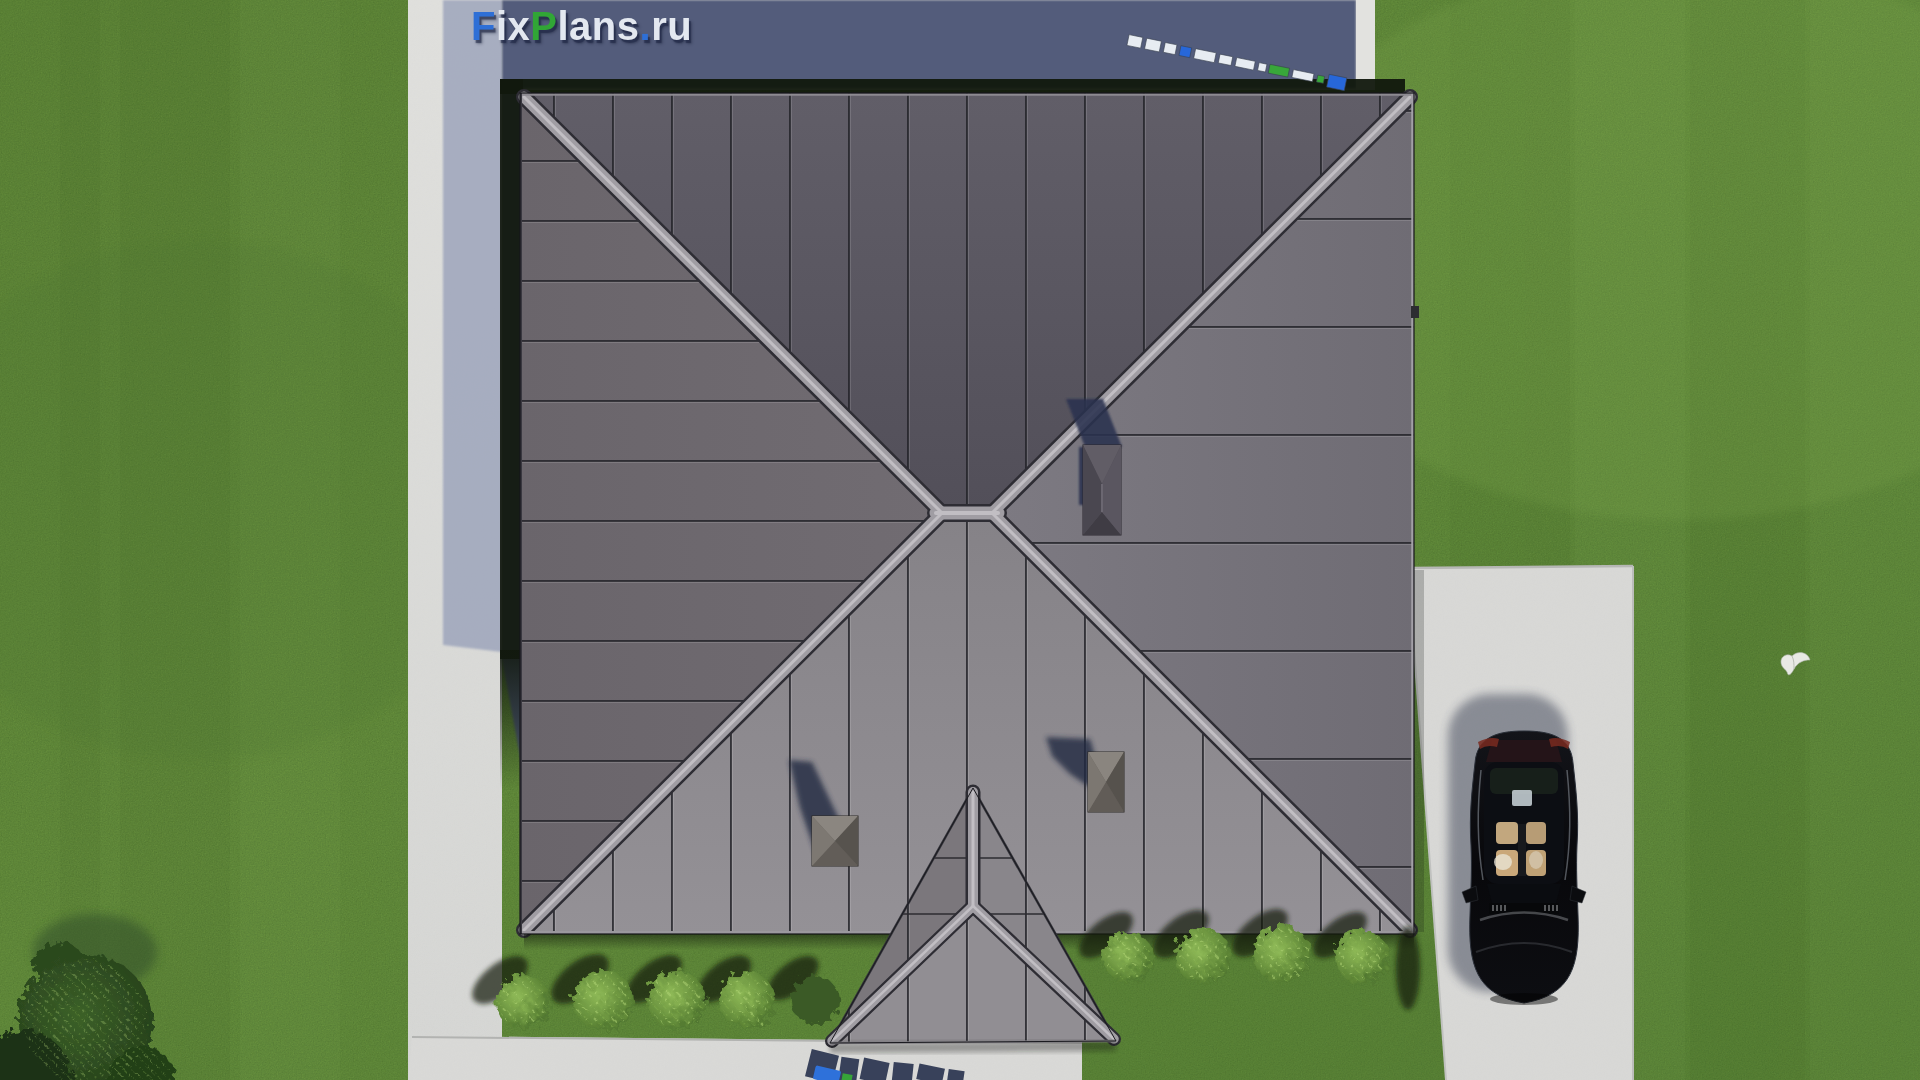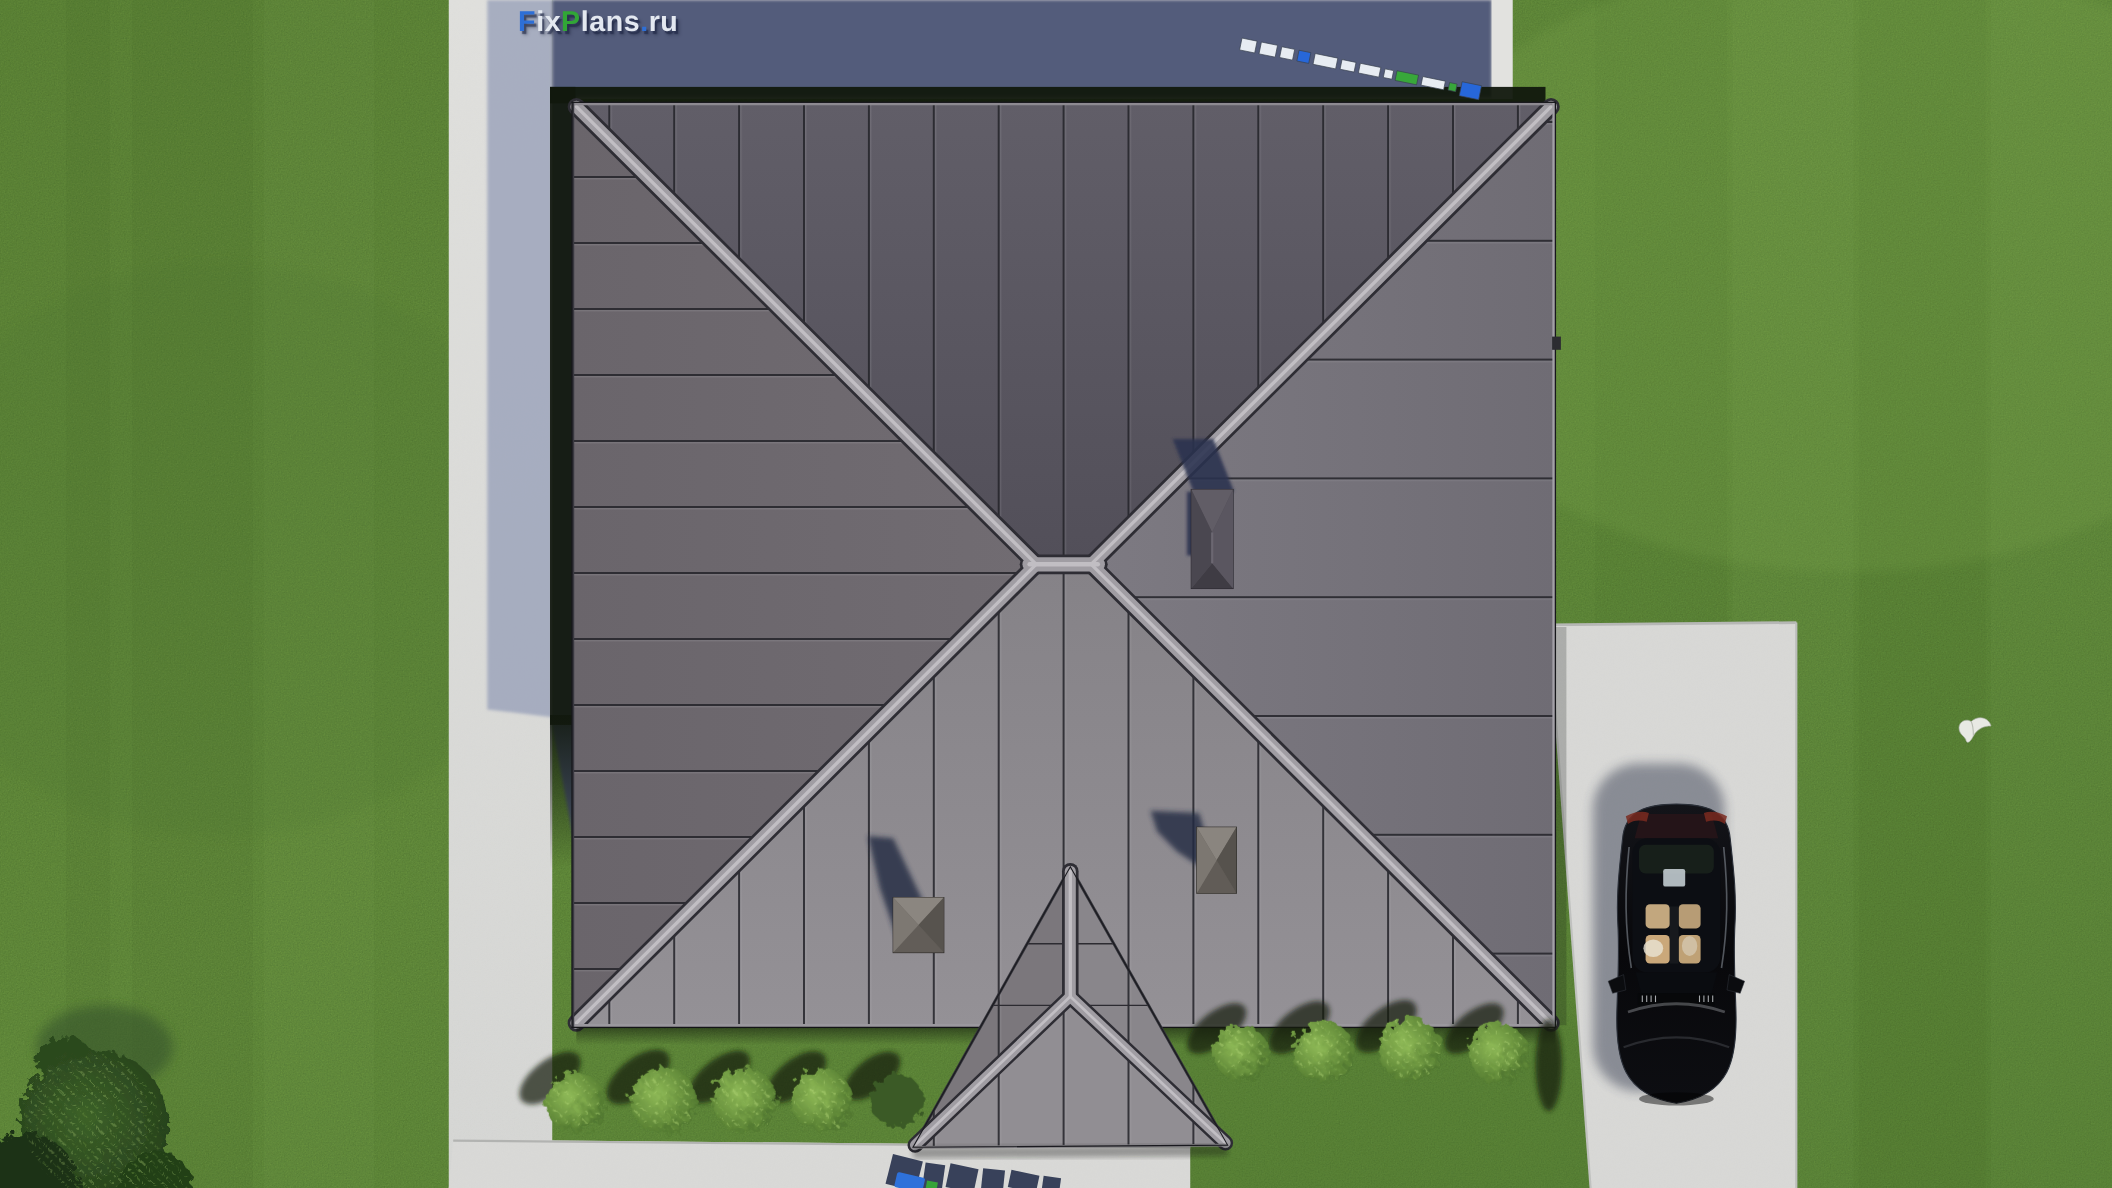--- a/index.html
+++ b/index.html
@@ -1,19 +1,19 @@
 <!DOCTYPE html>
 <html><head>
 <meta charset="utf-8">
 <style>
   html,body{margin:0;padding:0;background:#222;}
   .stage{position:relative;width:1920px;height:1080px;overflow:hidden;
          font-family:"Liberation Sans",sans-serif;}
   .stage svg{position:absolute;left:0;top:0;}
-  .logo{position:absolute;left:471px;top:4px;font-weight:800;font-size:26px;
+  .logo{position:absolute;left:471px;top:4px;font-weight:800;font-size:40px;
         letter-spacing:.5px;white-space:nowrap;
         text-shadow:2px 3px 1px rgba(28,36,66,.62), 3px 4px 3px rgba(20,26,46,.35);}
   .logo .seg-blue{color:#2e6fd6;}
   .logo .seg-light{color:#e3e8f0;}
   .logo .seg-green{color:#31a636;}
 </style>
 </head>
 <body>
 
 <div class="stage">

